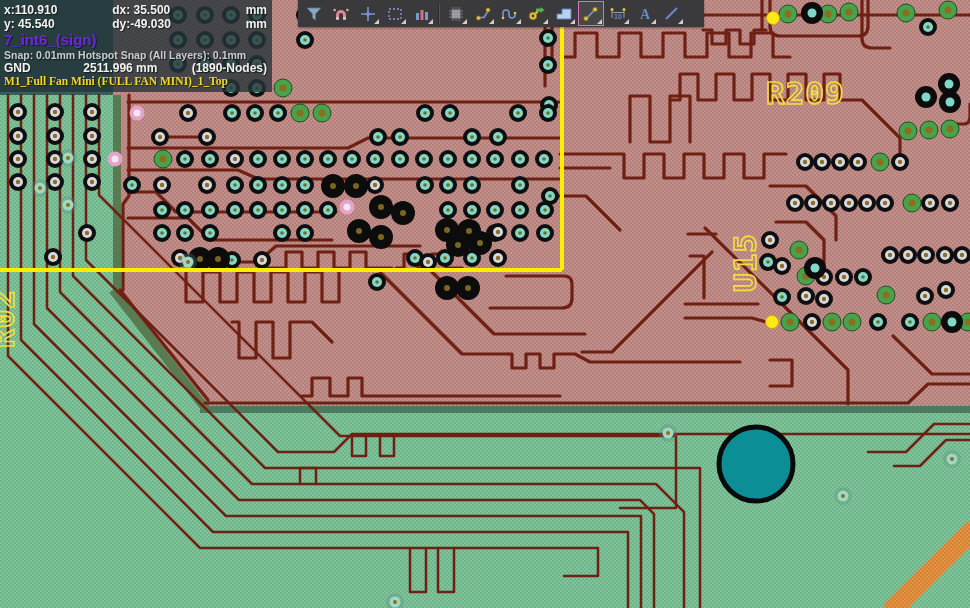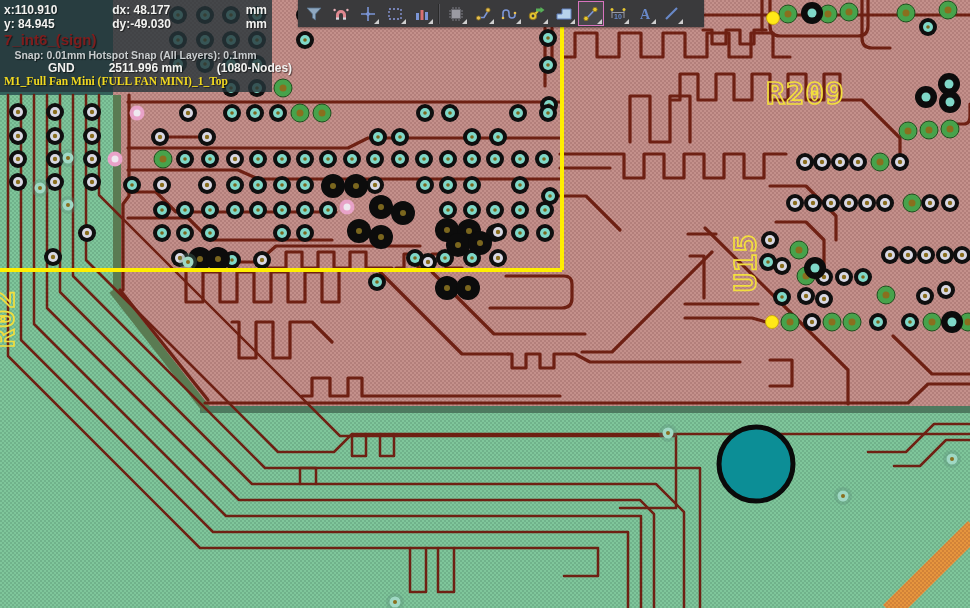--- a/index.html
+++ b/index.html
@@ -8,24 +8,24 @@
   .stage svg.board{position:absolute;left:0;top:0;}
 
   
   .hud{position:absolute;left:0;top:0;width:272px;box-sizing:border-box;
        padding:3px 5px 4px 4px;background:rgba(38,52,58,0.80);
        color:#f2f2f0;font-weight:bold;line-height:14px;font-size:12px;
        text-shadow:1px 1px 1px rgba(0,0,0,.55);}
   .hud .row{display:flex;white-space:nowrap;gap:34px;}
   .hud .c1{width:88px;}
   .hud .c2{width:118px;}
-  .hud .layer{color:#7f1d1d;font-size:15px;line-height:18px;}
-  .hud .snap{color:#c9cdcf;font-size:10.5px;line-height:12px;text-align:center;}
+  .hud .layer{color:#6d28d9;font-size:15px;line-height:18px;}
+  .hud .snap{color:#c9cdcf;font-size:10.5px;line-height:12px;}
   .hud .net{font-size:12px;line-height:14px;}
-  .hud .net .n1{width:72px;margin-left:44px;}
+  .hud .net .n1{width:72px;}
   .hud .net .n2{width:118px;}
   .hud .route{color:#f0d820;font-size:11.5px;line-height:13px;font-family:Liberation Serif, serif;}
 
   
   .toolbar{position:absolute;left:298px;top:0;height:27px;width:406px;
            background:#3a3a3c;display:flex;align-items:center;
            padding:0 3px;box-sizing:border-box;gap:1px;
            box-shadow:0 1px 2px rgba(0,0,0,.4);}
   .tool{position:relative;width:26px;height:25px;border:1px solid transparent;
         background:transparent;padding:0;margin:0;display:flex;
@@ -688,34 +688,34 @@
     </g>
     <g id="yellow-dots">
         <circle cx="773" cy="18" r="6.5" fill="#ffe818" stroke="#c8a800" stroke-width="0.8"></circle>
         <circle cx="772" cy="322" r="6.5" fill="#ffe818" stroke="#c8a800" stroke-width="0.8"></circle>
       </g>
   </svg>
 
   <div class="hud">
     <div class="row">
       <span class="c1">x:110.910</span>
-      <span class="c2">dx: 48.177</span>
+      <span class="c2">dx: 35.500</span>
       <span>mm</span>
     </div>
     <div class="row">
-      <span class="c1">y: 84.945</span>
+      <span class="c1">y: 45.540</span>
       <span class="c2">dy:-49.030</span>
       <span>mm</span>
     </div>
     <div class="layer">7_int6_(sign)</div>
     <div class="snap">Snap: 0.01mm Hotspot Snap (All Layers): 0.1mm</div>
     <div class="row net">
       <span class="n1">GND</span>
       <span class="n2">2511.996 mm</span>
-      <span>(1080-Nodes)</span>
+      <span>(1890-Nodes)</span>
     </div>
     <div class="route">M1_Full Fan Mini (FULL FAN MINI)_1_Top</div>
   </div>
 
   <div class="toolbar">
 
     <button class="tool" title="filter">
       <svg width="18" height="18">
         <path d="M2 3 H16 L10.5 9 V15 L7.5 13 V9 Z" fill="#8fa8c0" stroke="#55708a" stroke-width=".8"></path>
       </svg>

